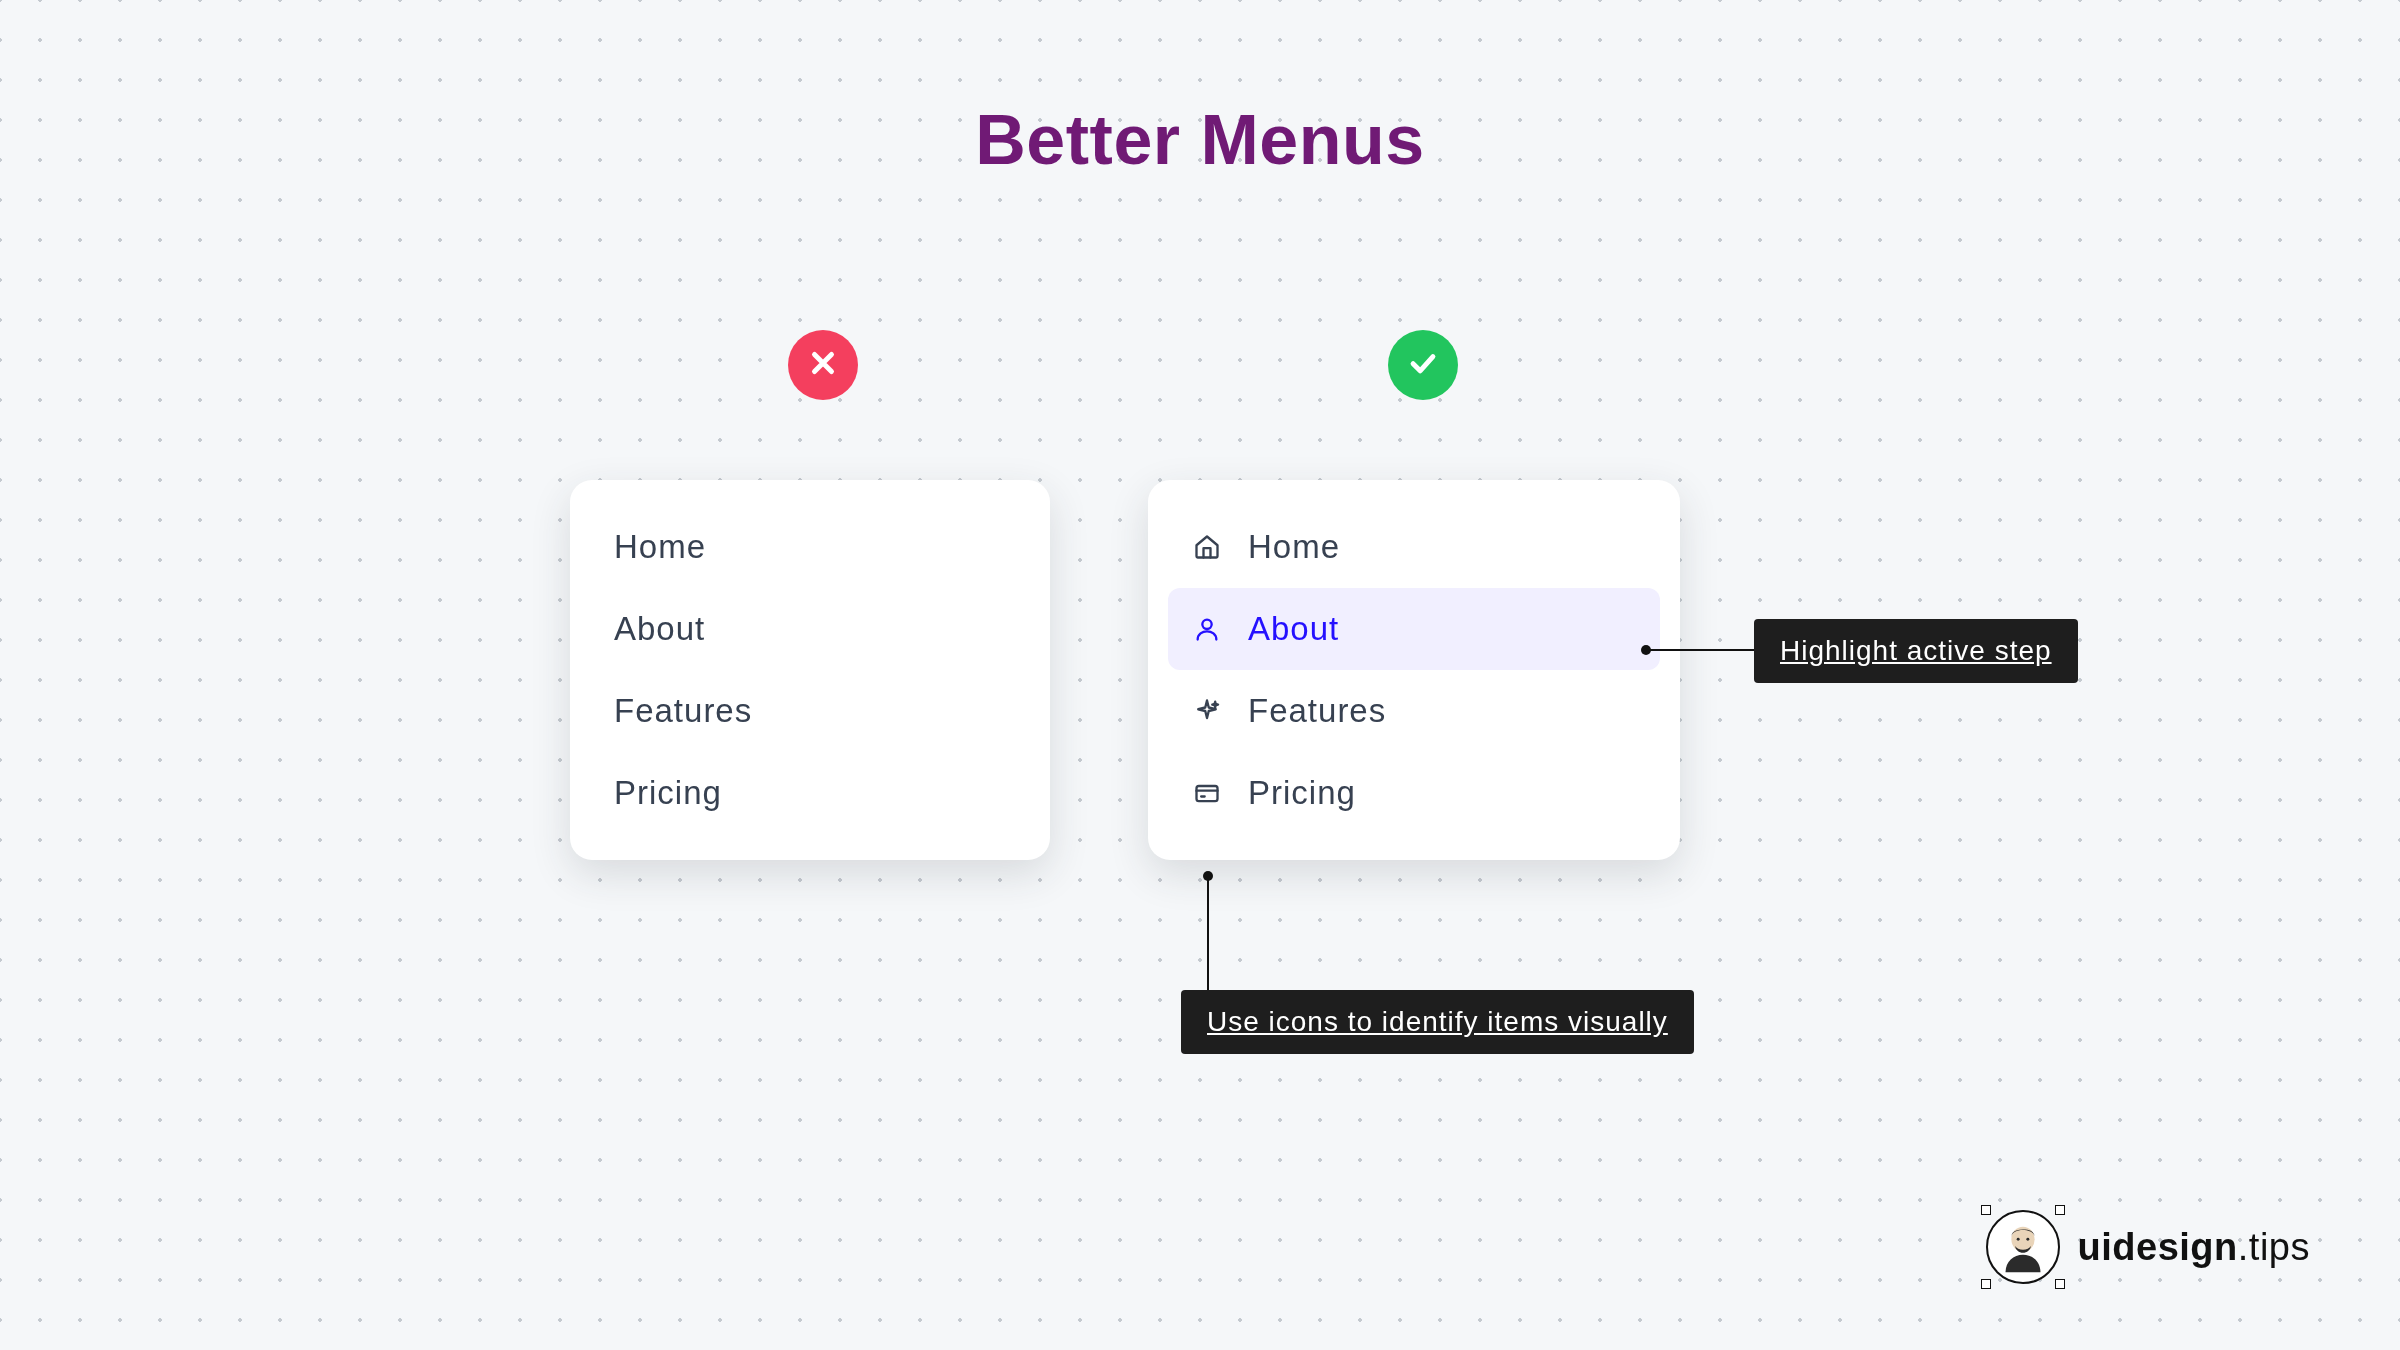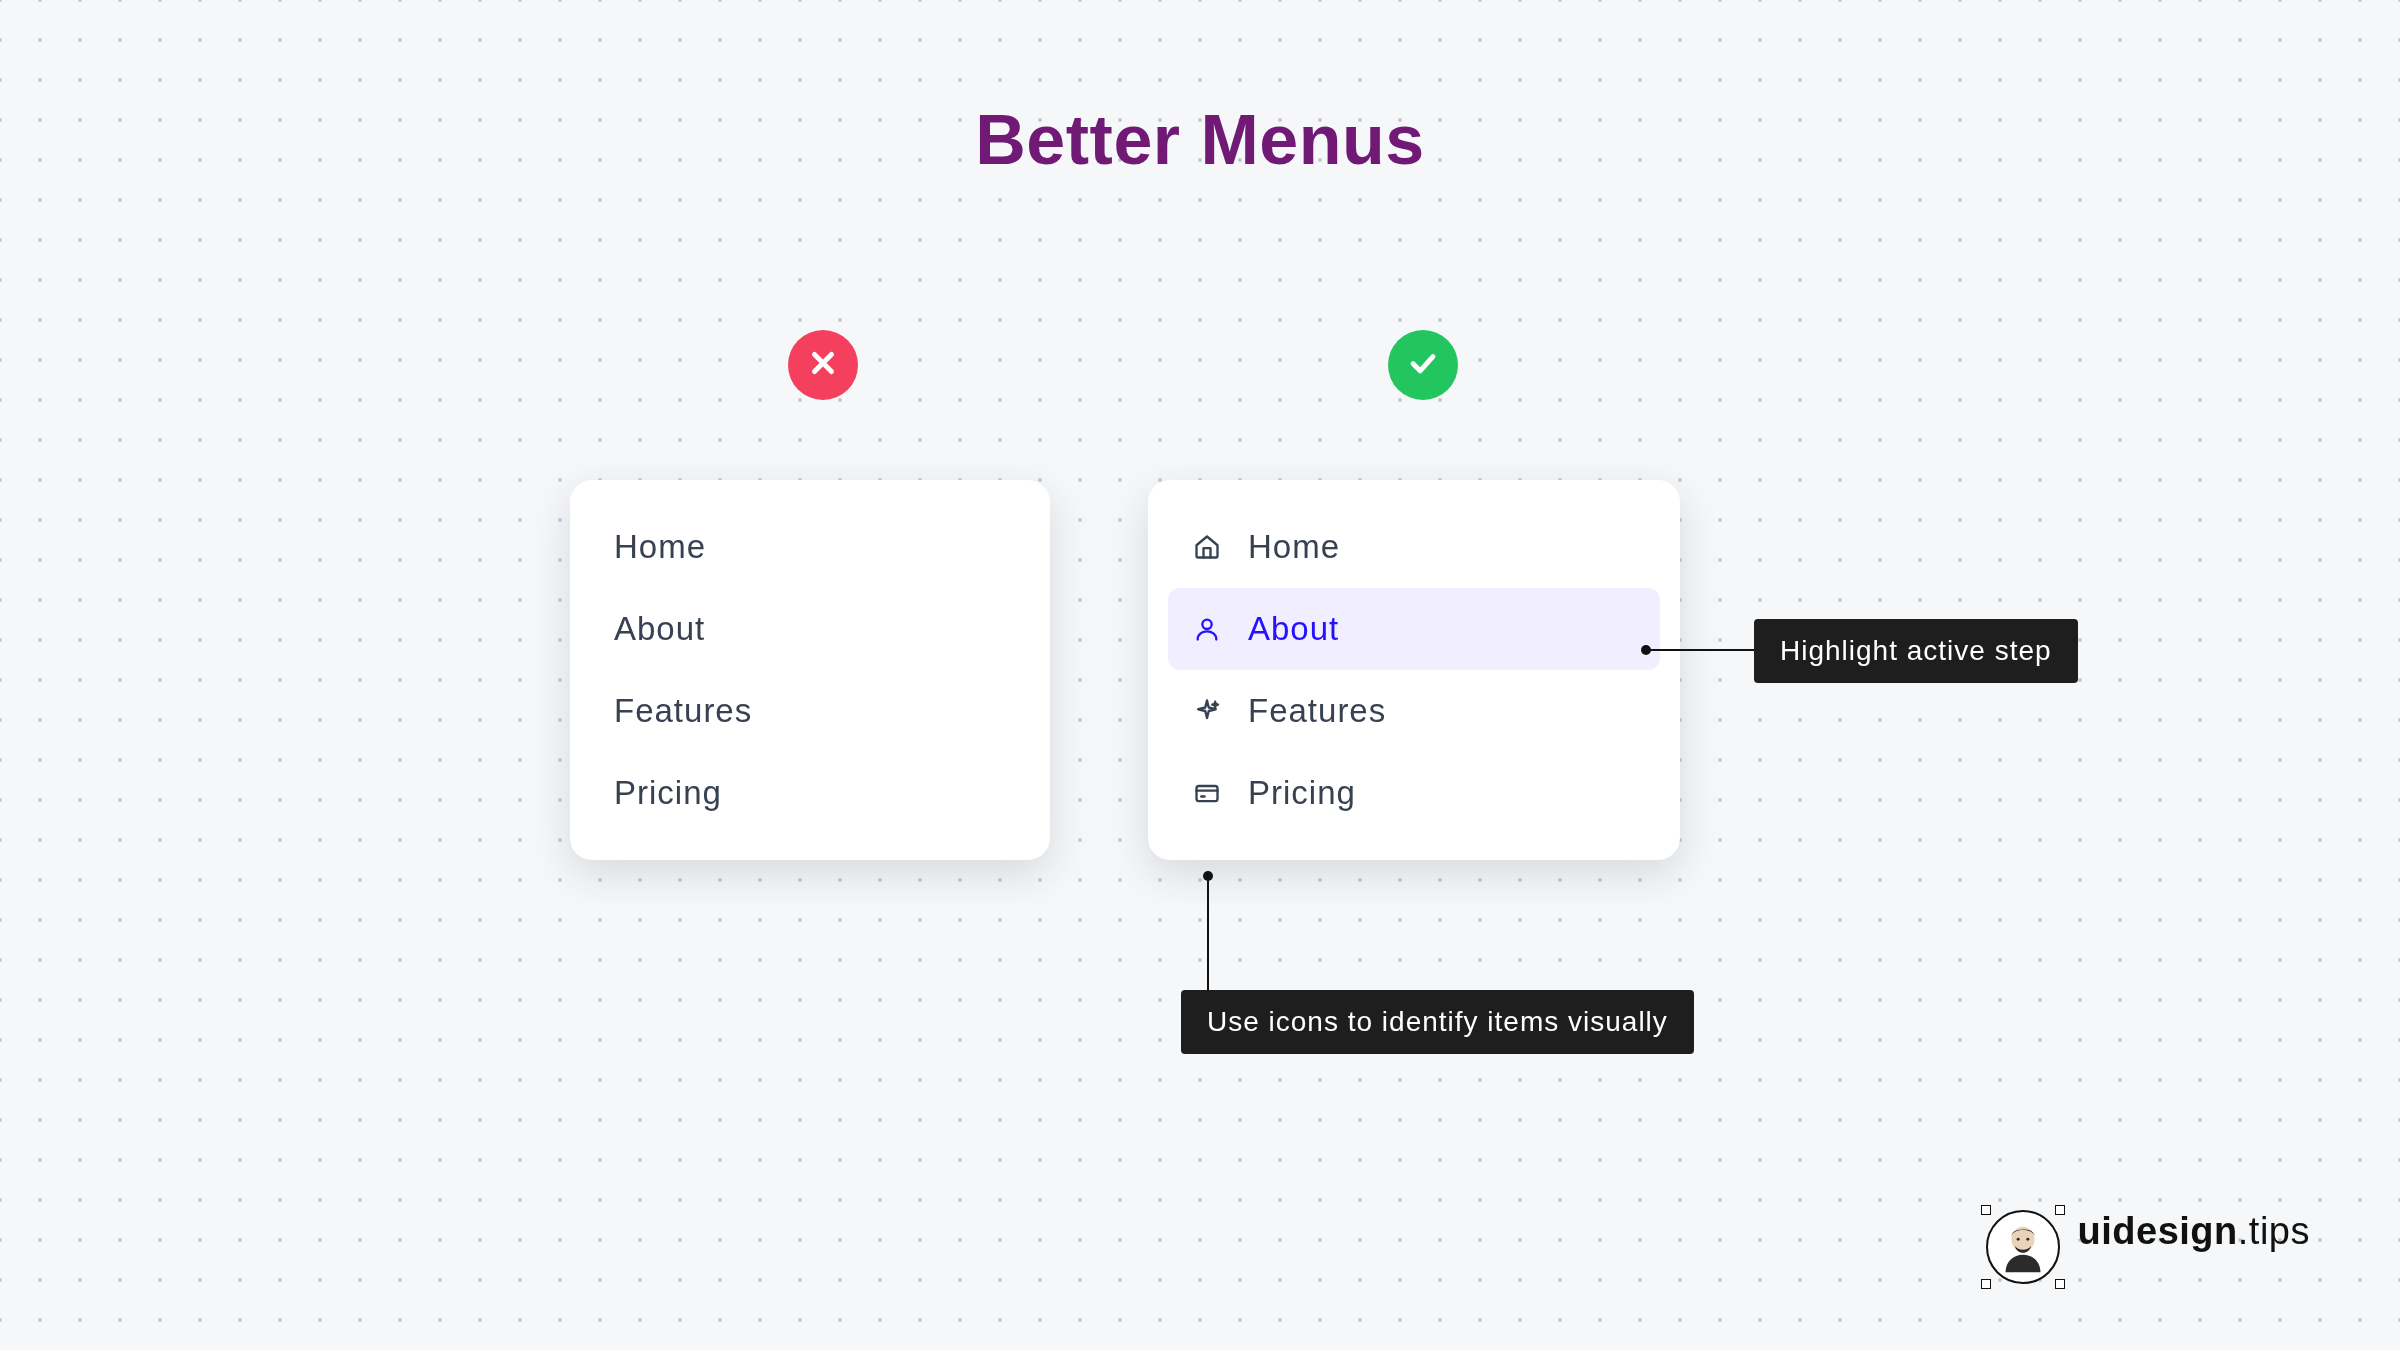--- a/index.html
+++ b/index.html
@@ -92,35 +92,36 @@
 
 .callout {
   position: absolute;
   background: #1e1e1e;
   color: #fff;
   font-size: 28px;
   font-weight: 500;
   letter-spacing: 1px;
   padding: 16px 26px;
   border-radius: 4px;
+  text-decoration: underline;
 }
 .callout-1 { top: 619px; left: 1754px; }
 .callout-2 { top: 990px; left: 1181px; }
 
 .leader {
   position: absolute;
   pointer-events: none;
 }
 
 .credit {
   position: absolute;
   bottom: 66px;
   right: 90px;
   display: flex;
-  align-items: flex-start;
+  align-items: center;
   gap: 18px;
 }
 .avatar-box {
   width: 74px;
   height: 74px;
   position: relative;
 }
 .avatar-box::before,
 .avatar-box::after,
 .avatar-box .h1::before,

